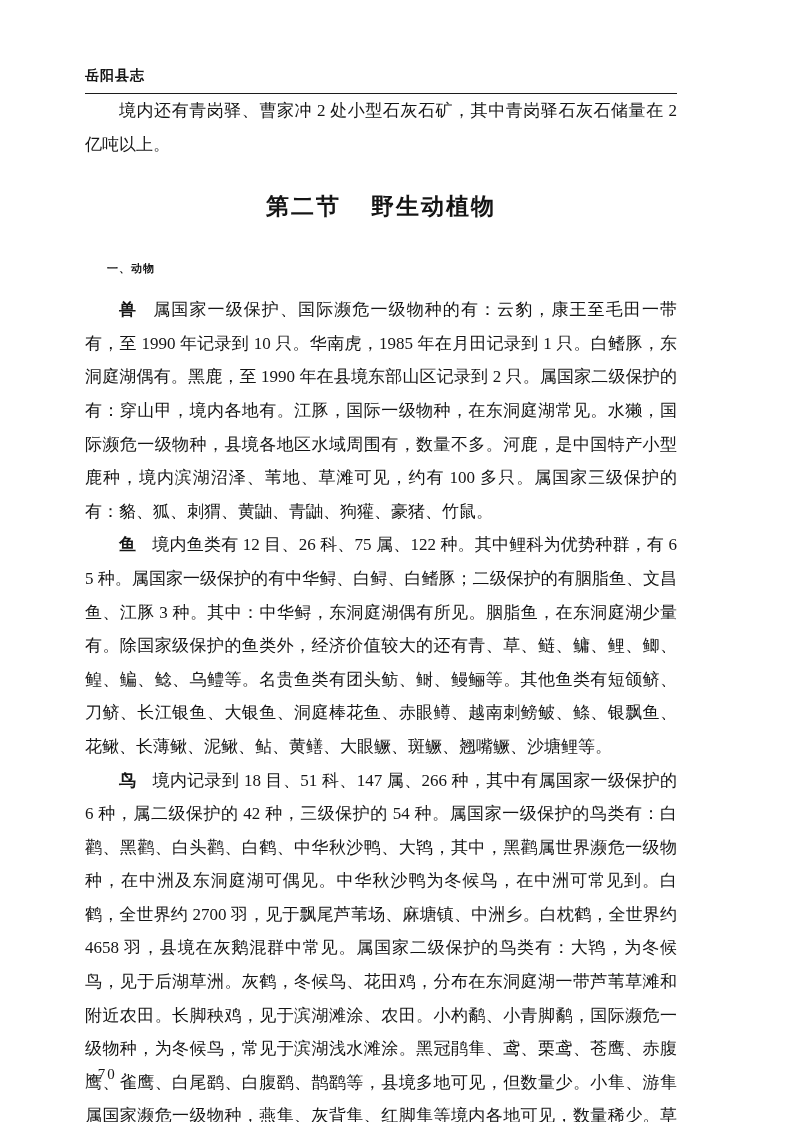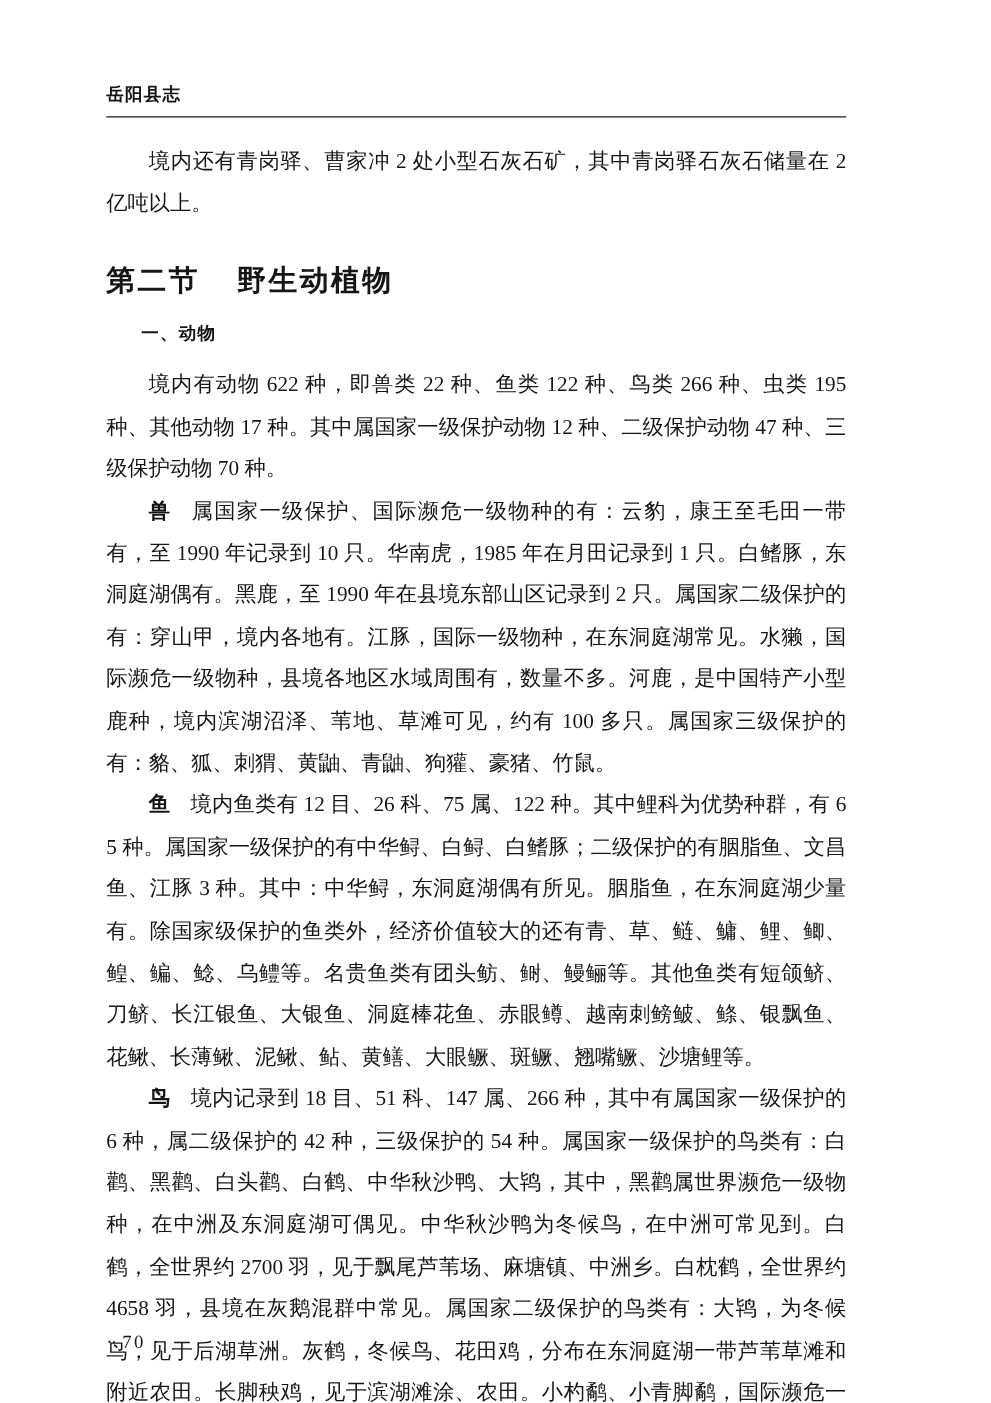--- a/index.html
+++ b/index.html
@@ -32,42 +32,42 @@
   }
   .body-text {
     font-size: 17px;
     line-height: 33.6px;
     text-align: justify;
     text-indent: 2em;
     margin: 0;
     word-break: break-all;
   }
   .intro {
-    margin-top: 18px;
   }
   .section-title {
     font-family: "Liberation Sans", "DejaVu Sans", sans-serif;
     font-weight: 700;
     font-size: 23px;
     line-height: 30px;
+    text-align: center;
     letter-spacing: 2px;
     margin: 30px 0 0 0;
   }
   .section-title .title-gap {
     display: inline-block;
     width: 1.3em;
   }
   .subsection-title {
     font-family: "Liberation Sans", "DejaVu Sans", sans-serif;
     font-weight: 700;
-    font-size: 14px;
+    font-size: 11px;
     line-height: 22px;
     letter-spacing: 1px;
     text-indent: 2em;
-    margin: 16px 0 14px 0;
+    margin: 36px 0 14px 0;
   }
   .lead {
     font-family: "Liberation Sans", "DejaVu Sans", sans-serif;
     font-weight: 700;
     margin-right: 0.95em;
   }
   .lead:empty {
     margin-right: 0;
   }
   .page-number {
@@ -88,21 +88,20 @@
     <div class="running-head">岳阳县志</div>
     <hr class="head-rule">
   </header>
 
   <p class="body-text intro">境内还有青岗驿、曹家冲 2 处小型石灰石矿，其中青岗驿石灰石储量在 2 亿吨以上。</p>
 
   <h1 class="section-title"><span>第二节</span><span class="title-gap"></span><span>野生动植物</span></h1>
 
   <h2 class="subsection-title">一、动物</h2>
 
-  <p class="body-text"><span class="lead"></span><span>境内有动物 622 种，即兽类 22 种、鱼类 122 种、鸟类 266 种、虫类 195 种、其他动物 17 种。其中属国家一级保护动物 12 种、二级保护动物 47 种、三级保护动物 70 种。</span></p>
 
   <p class="body-text"><span class="lead">兽</span><span>属国家一级保护、国际濒危一级物种的有：云豹，康王至毛田一带有，至 1990 年记录到 10 只。华南虎，1985 年在月田记录到 1 只。白鳍豚，东洞庭湖偶有。黑鹿，至 1990 年在县境东部山区记录到 2 只。属国家二级保护的有：穿山甲，境内各地有。江豚，国际一级物种，在东洞庭湖常见。水獭，国际濒危一级物种，县境各地区水域周围有，数量不多。河鹿，是中国特产小型鹿种，境内滨湖沼泽、苇地、草滩可见，约有 100 多只。属国家三级保护的有：貉、狐、刺猬、黄鼬、青鼬、狗獾、豪猪、竹鼠。</span></p>
 
 
   <p class="body-text"><span class="lead">鱼</span><span>境内鱼类有 12 目、26 科、75 属、122 种。其中鲤科为优势种群，有 65 种。属国家一级保护的有中华鲟、白鲟、白鳍豚；二级保护的有胭脂鱼、文昌鱼、江豚 3 种。其中：中华鲟，东洞庭湖偶有所见。胭脂鱼，在东洞庭湖少量有。除国家级保护的鱼类外，经济价值较大的还有青、草、鲢、鳙、鲤、鲫、鳇、鳊、鲶、乌鳢等。名贵鱼类有团头鲂、鲥、鳗鲡等。其他鱼类有短颌鲚、刀鲚、长江银鱼、大银鱼、洞庭棒花鱼、赤眼鳟、越南刺鳑鲏、鲦、银飘鱼、花鳅、长薄鳅、泥鳅、鲇、黄鳝、大眼鳜、斑鳜、翘嘴鳜、沙塘鲤等。</span></p>
 
   <p class="body-text"><span class="lead">鸟</span><span>境内记录到 18 目、51 科、147 属、266 种，其中有属国家一级保护的 6 种，属二级保护的 42 种，三级保护的 54 种。属国家一级保护的鸟类有：白鹳、黑鹳、白头鹳、白鹤、中华秋沙鸭、大鸨，其中，黑鹳属世界濒危一级物种，在中洲及东洞庭湖可偶见。中华秋沙鸭为冬候鸟，在中洲可常见到。白鹤，全世界约 2700 羽，见于飘尾芦苇场、麻塘镇、中洲乡。白枕鹤，全世界约 4658 羽，县境在灰鹅混群中常见。属国家二级保护的鸟类有：大鸨，为冬候鸟，见于后湖草洲。灰鹤，冬候鸟、花田鸡，分布在东洞庭湖一带芦苇草滩和附近农田。长脚秧鸡，见于滨湖滩涂、农田。小杓鹬、小青脚鹬，国际濒危一级物种，为冬候鸟，常见于滨湖浅水滩涂。黑冠鹃隼、鸢、栗鸢、苍鹰、赤腹鹰、雀鹰、白尾鹞、白腹鹞、鹊鹞等，县境多地可见，但数量少。小隼、游隼属国家濒危一级物种，燕隼、灰背隼、红脚隼等境内各地可见，数量稀少。草鸮、红角鸮、长耳鸮、短耳鸮等，各地可见。绯胸鹦鹉、灰头鹦鹉、小天鹅偶有所见。小鸦鹃少见。斑嘴鹈鹕，</span></p>
 
   <div class="page-number">· 70 ·</div>
 

